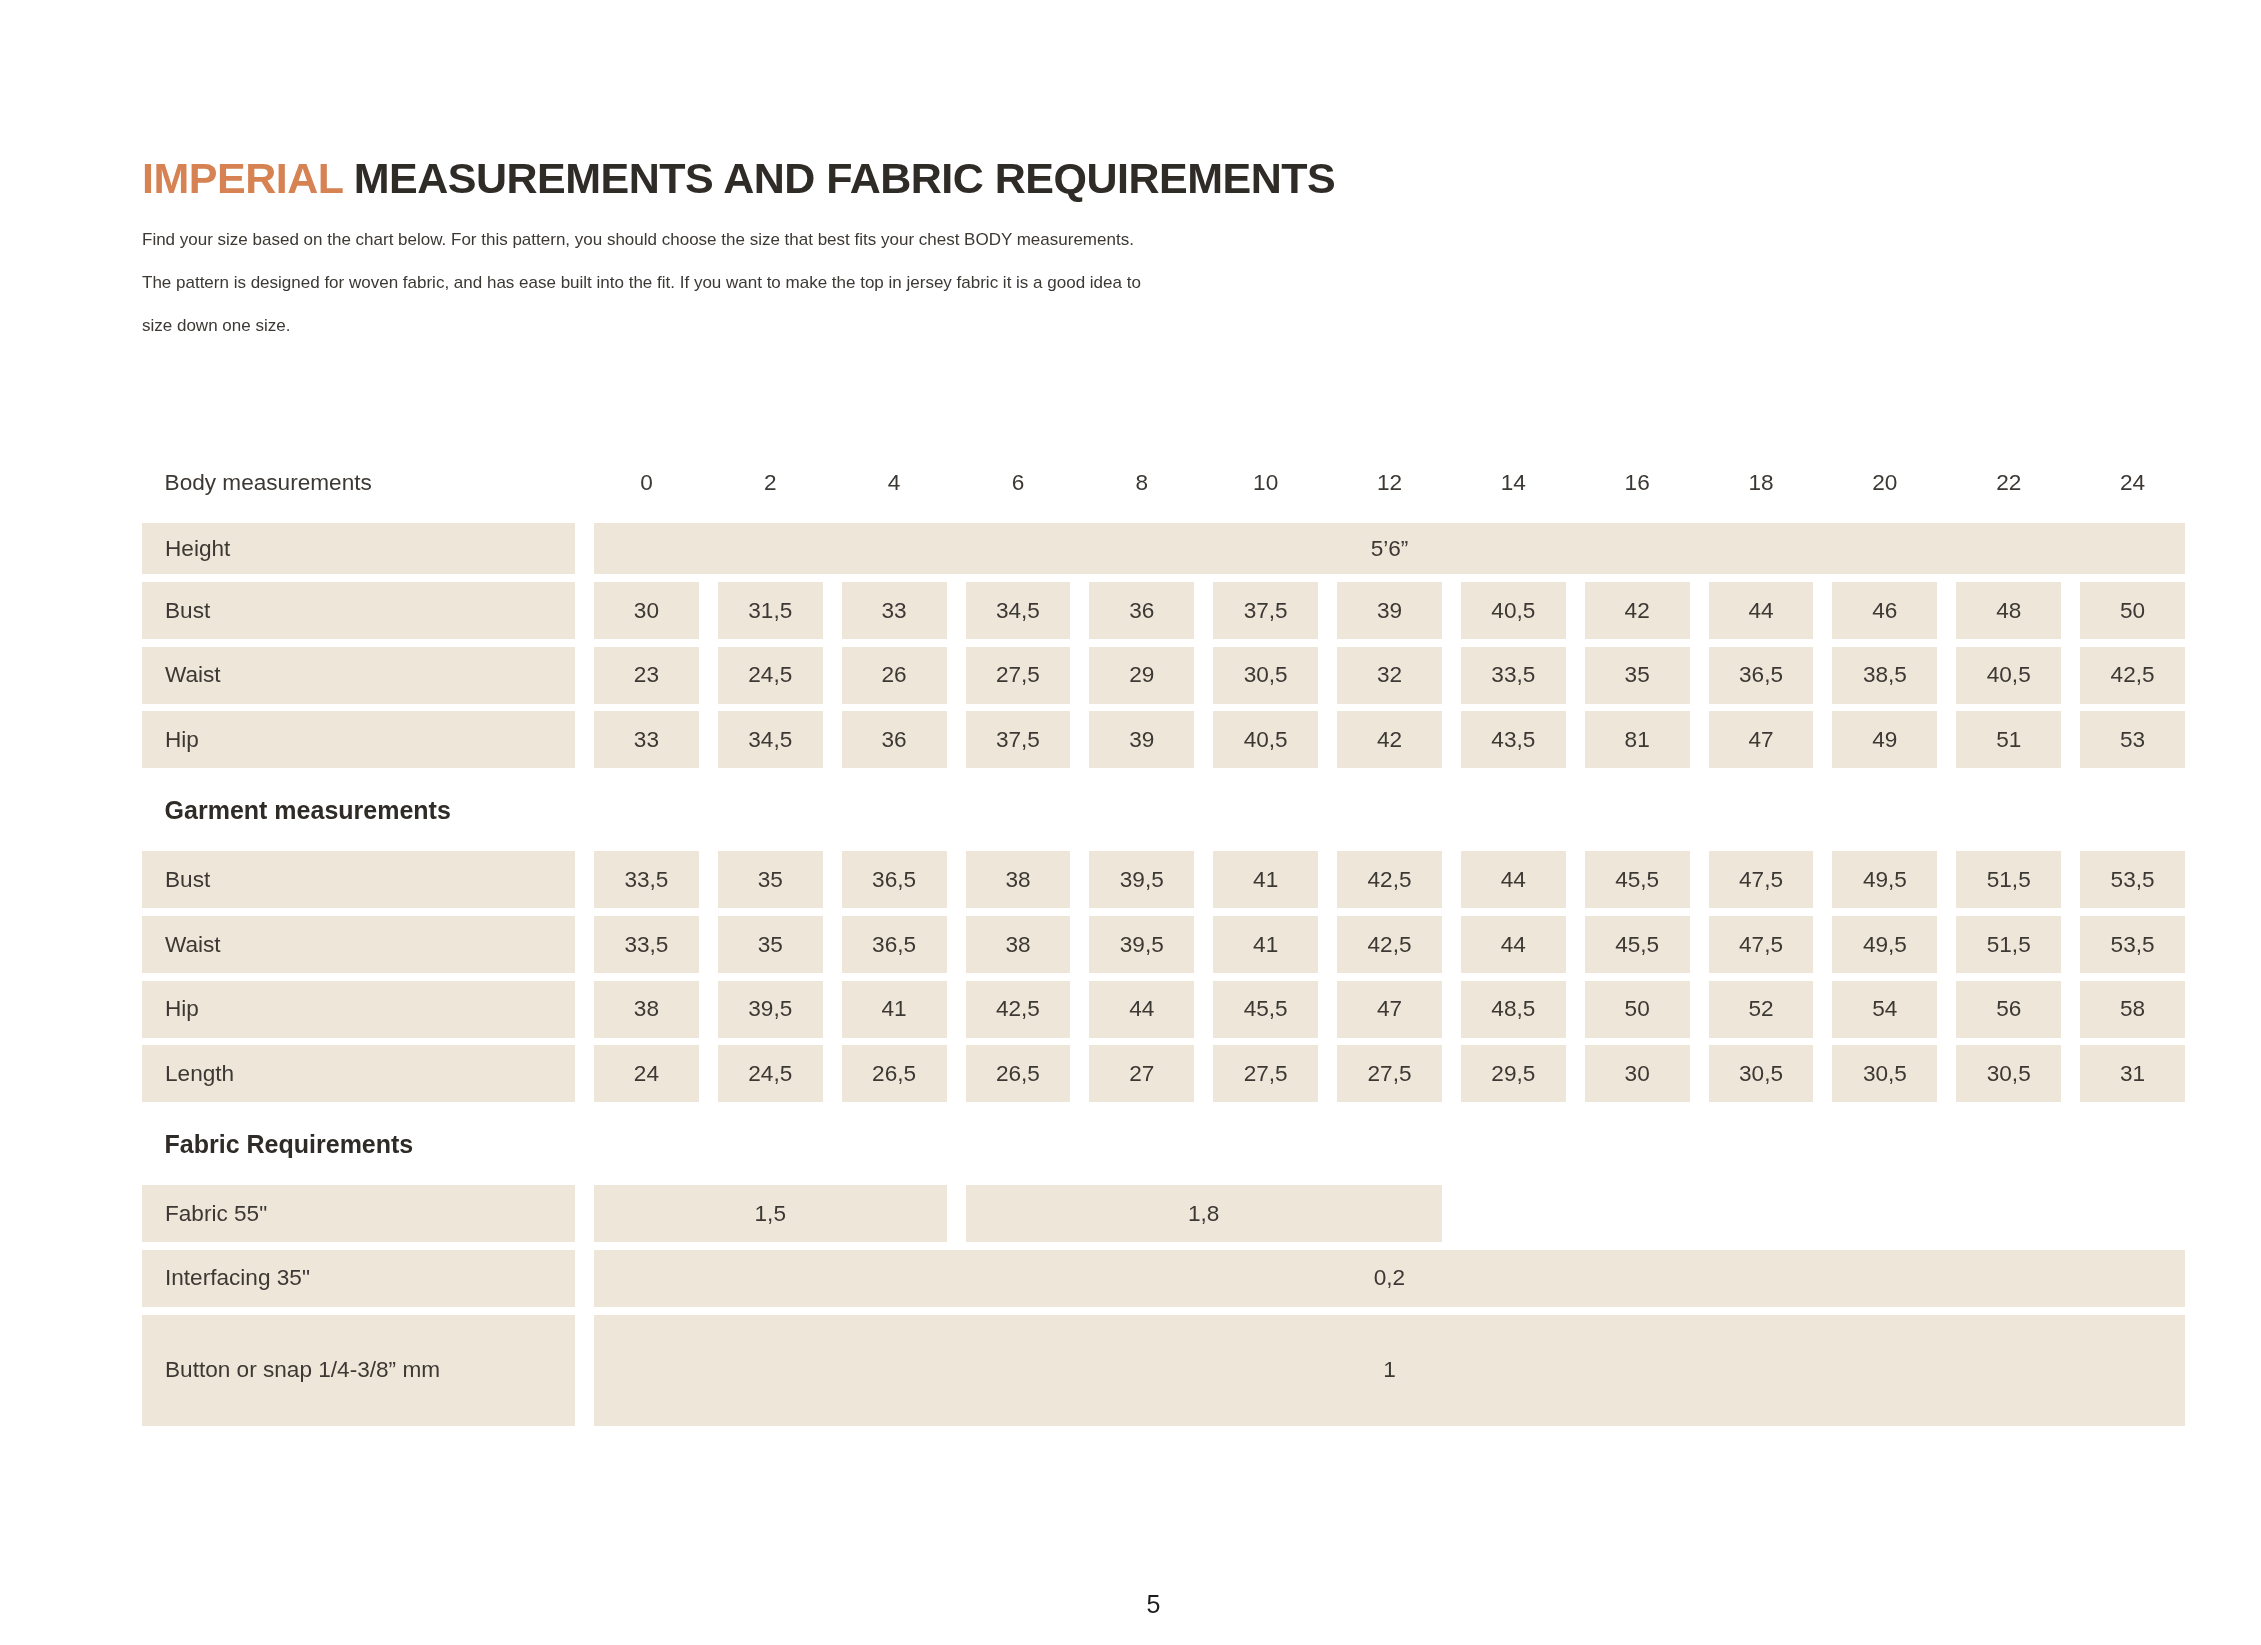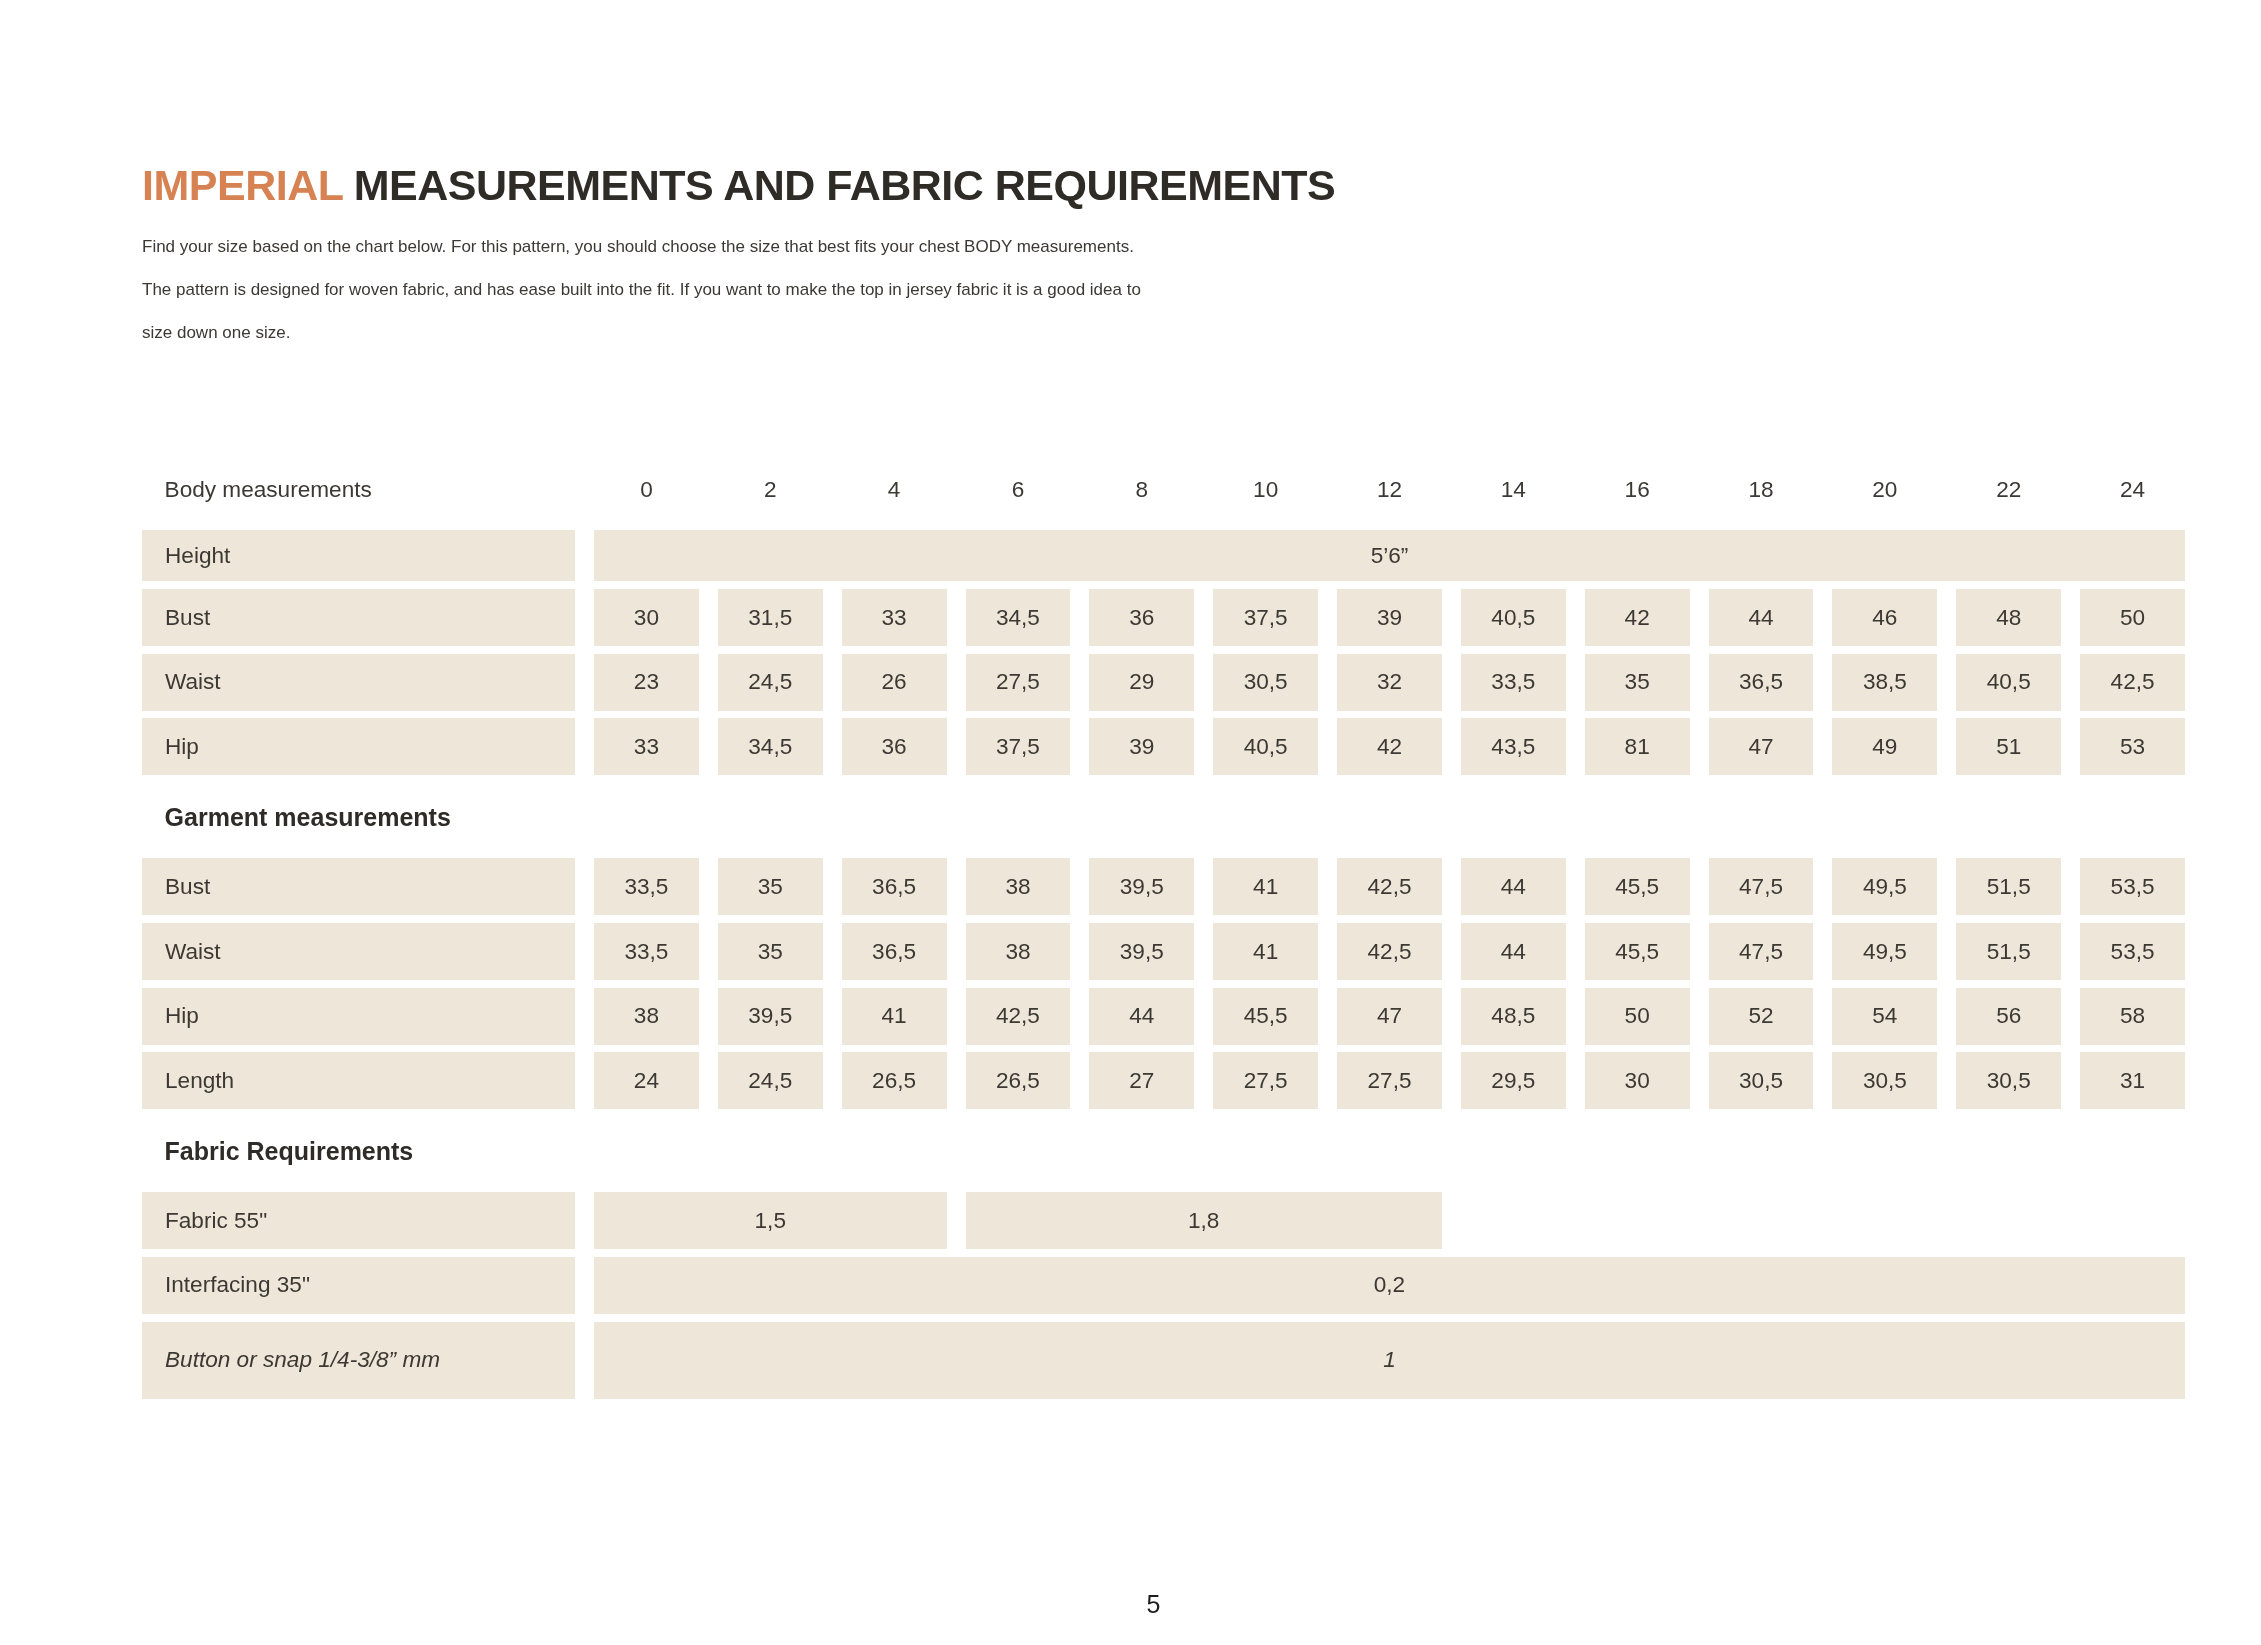--- a/index.html
+++ b/index.html
@@ -13,21 +13,21 @@
   body{
     width:2307px;height:1645px;
     background:#ffffff;
     font-family:"Liberation Sans", sans-serif;
     color:var(--text);
     position:relative;
     overflow:hidden;
   }
   .content{
     position:absolute;
-    left:142px;top:161px;
+    left:142px;top:154px;
     width:2043px;
   }
   h1.title{
     margin:0 0 15.4px 0;
     font-size:43px;
     font-weight:700;
     letter-spacing:-0.5px;
     color:var(--ink);
     white-space:nowrap;
   }
@@ -66,21 +66,21 @@
   .cell{
     background:var(--beige);
     display:flex;align-items:center;
     font-size:22.6px;
   }
   .lab{padding-left:23px;}
   .lab .labtxt{max-width:317px;line-height:28px;}
   .val{justify-content:center;}
   .r-height .cell{height:51px;}
   .r-std .cell{height:57px;}
-  .r-tall .cell{height:77px;font-style:italic;}
+  .r-tall .cell{height:111px;}
   .section-head{
     height:68px;
     display:flex;align-items:center;
     padding-left:22.6px;
     font-size:25px;
     font-weight:700;
     color:var(--ink);
     margin-bottom:7.2px;
   }
   .page-number{

